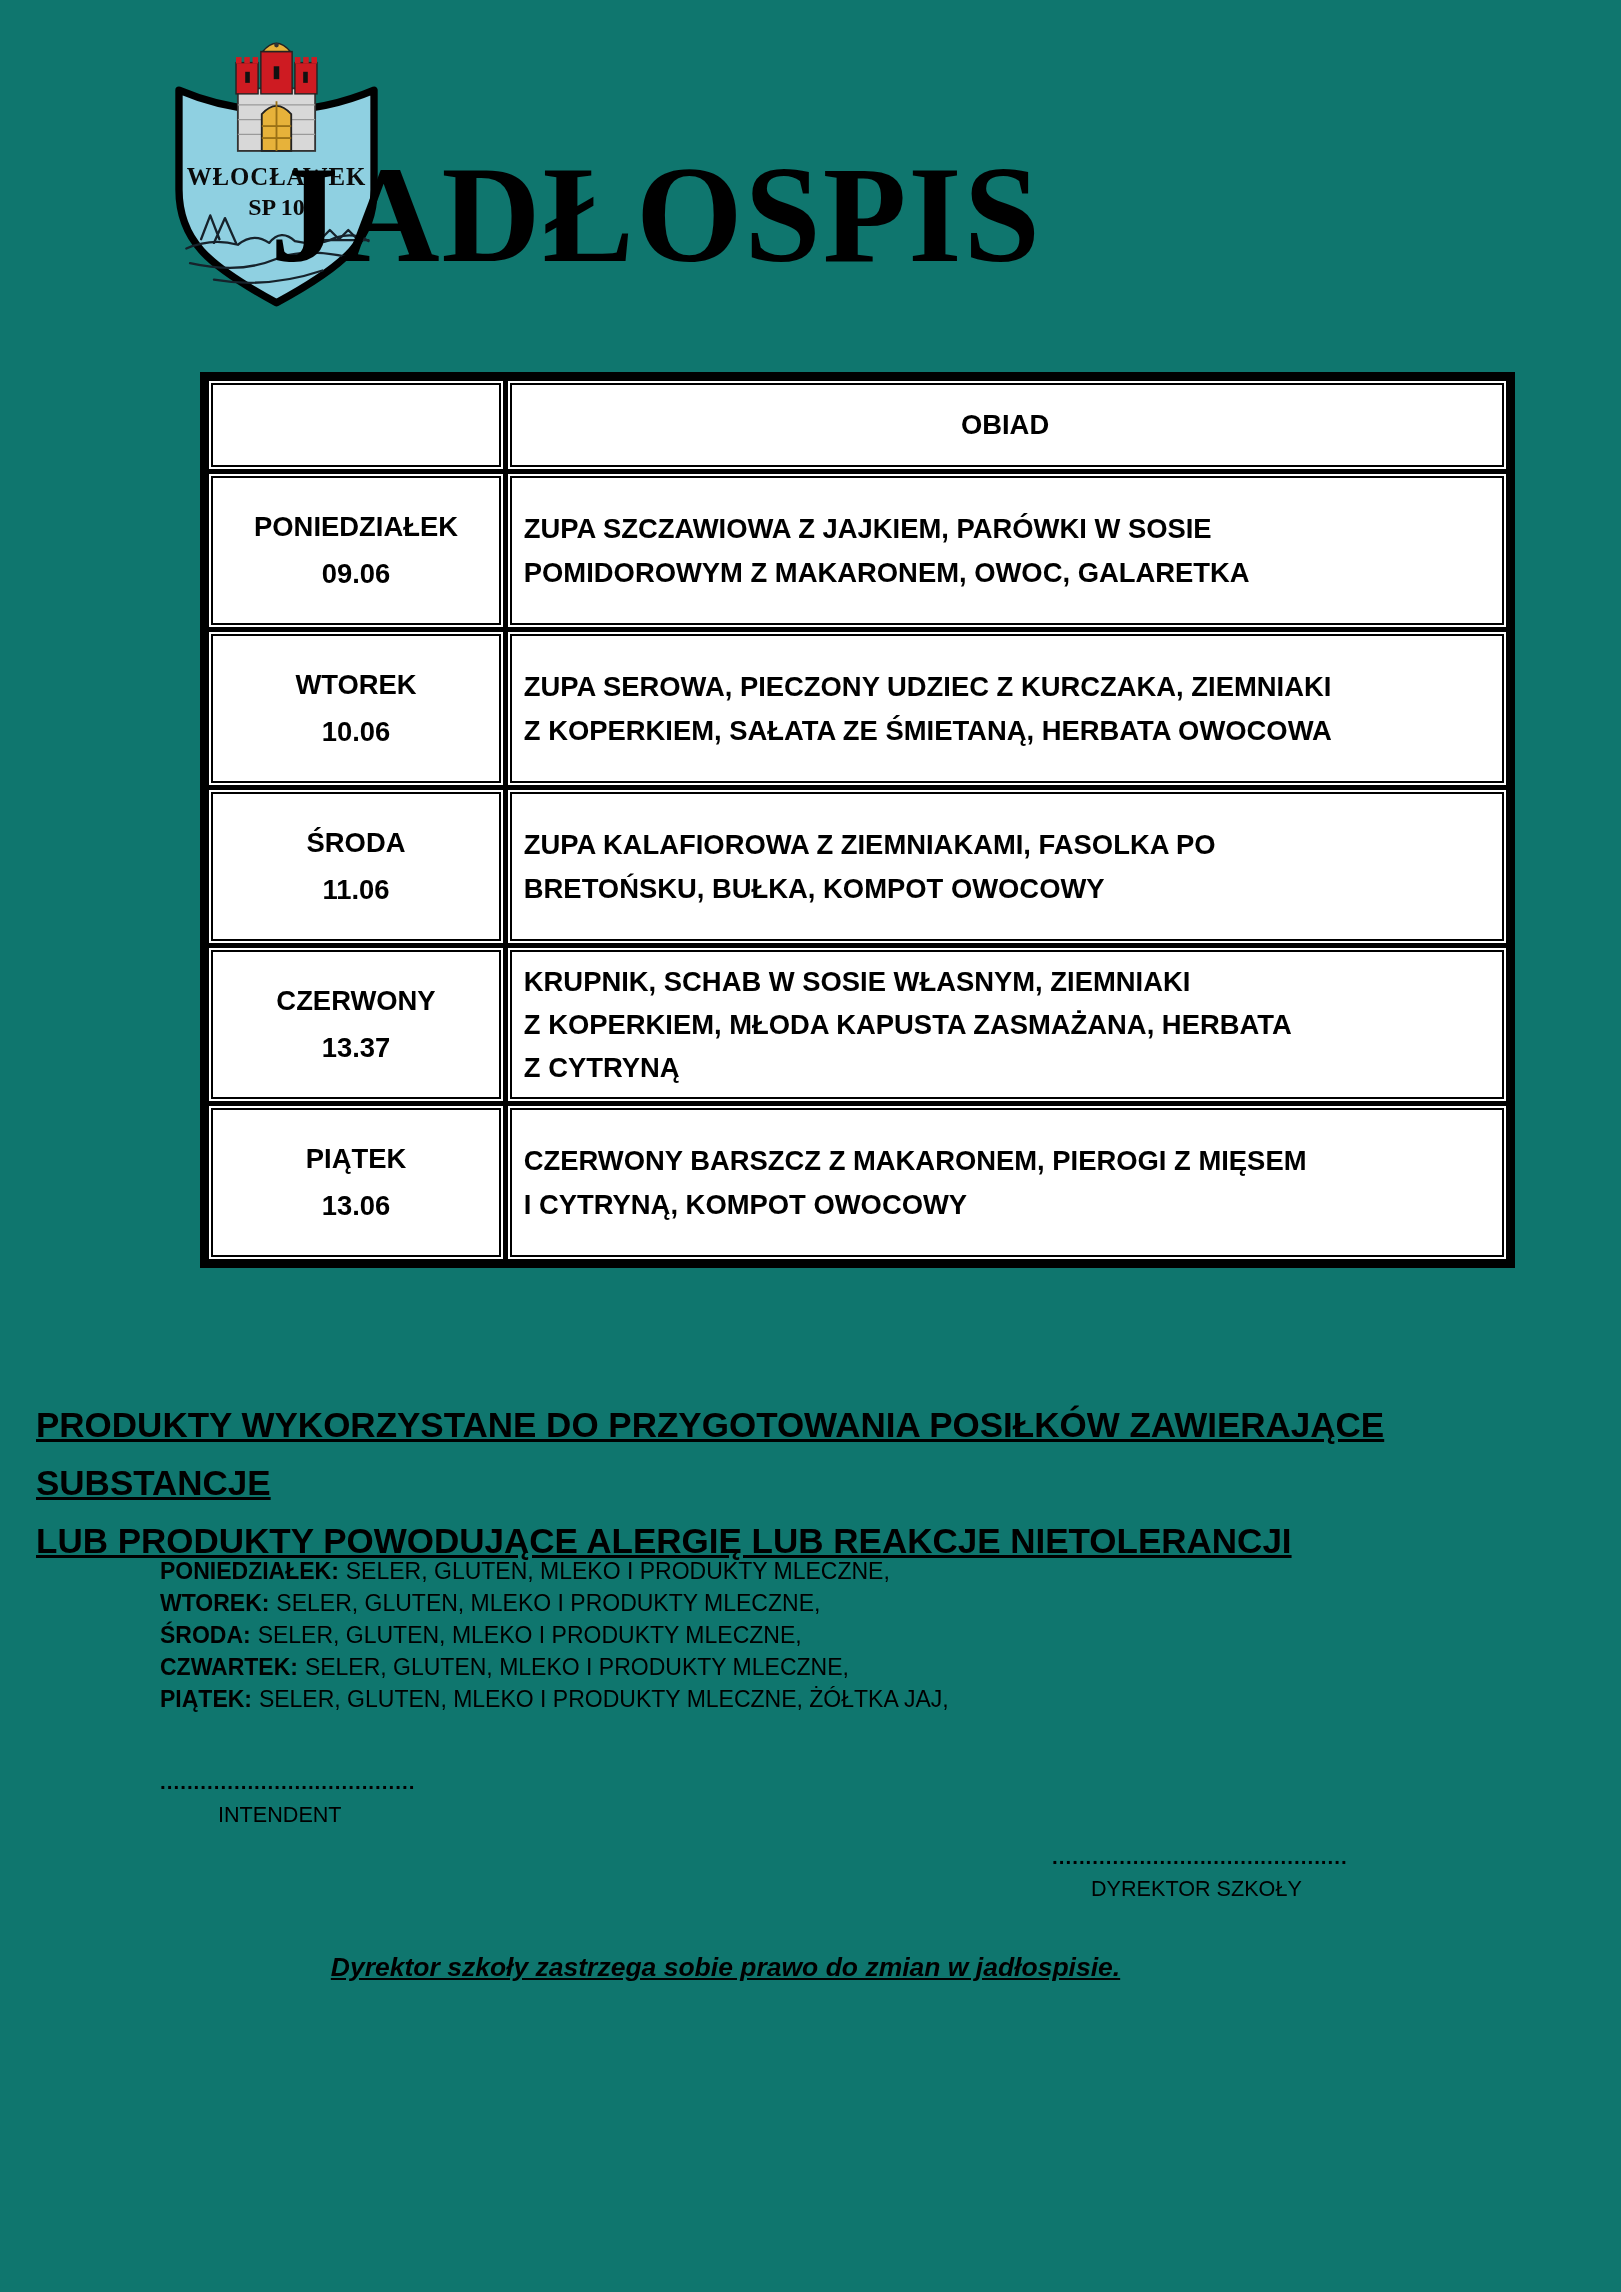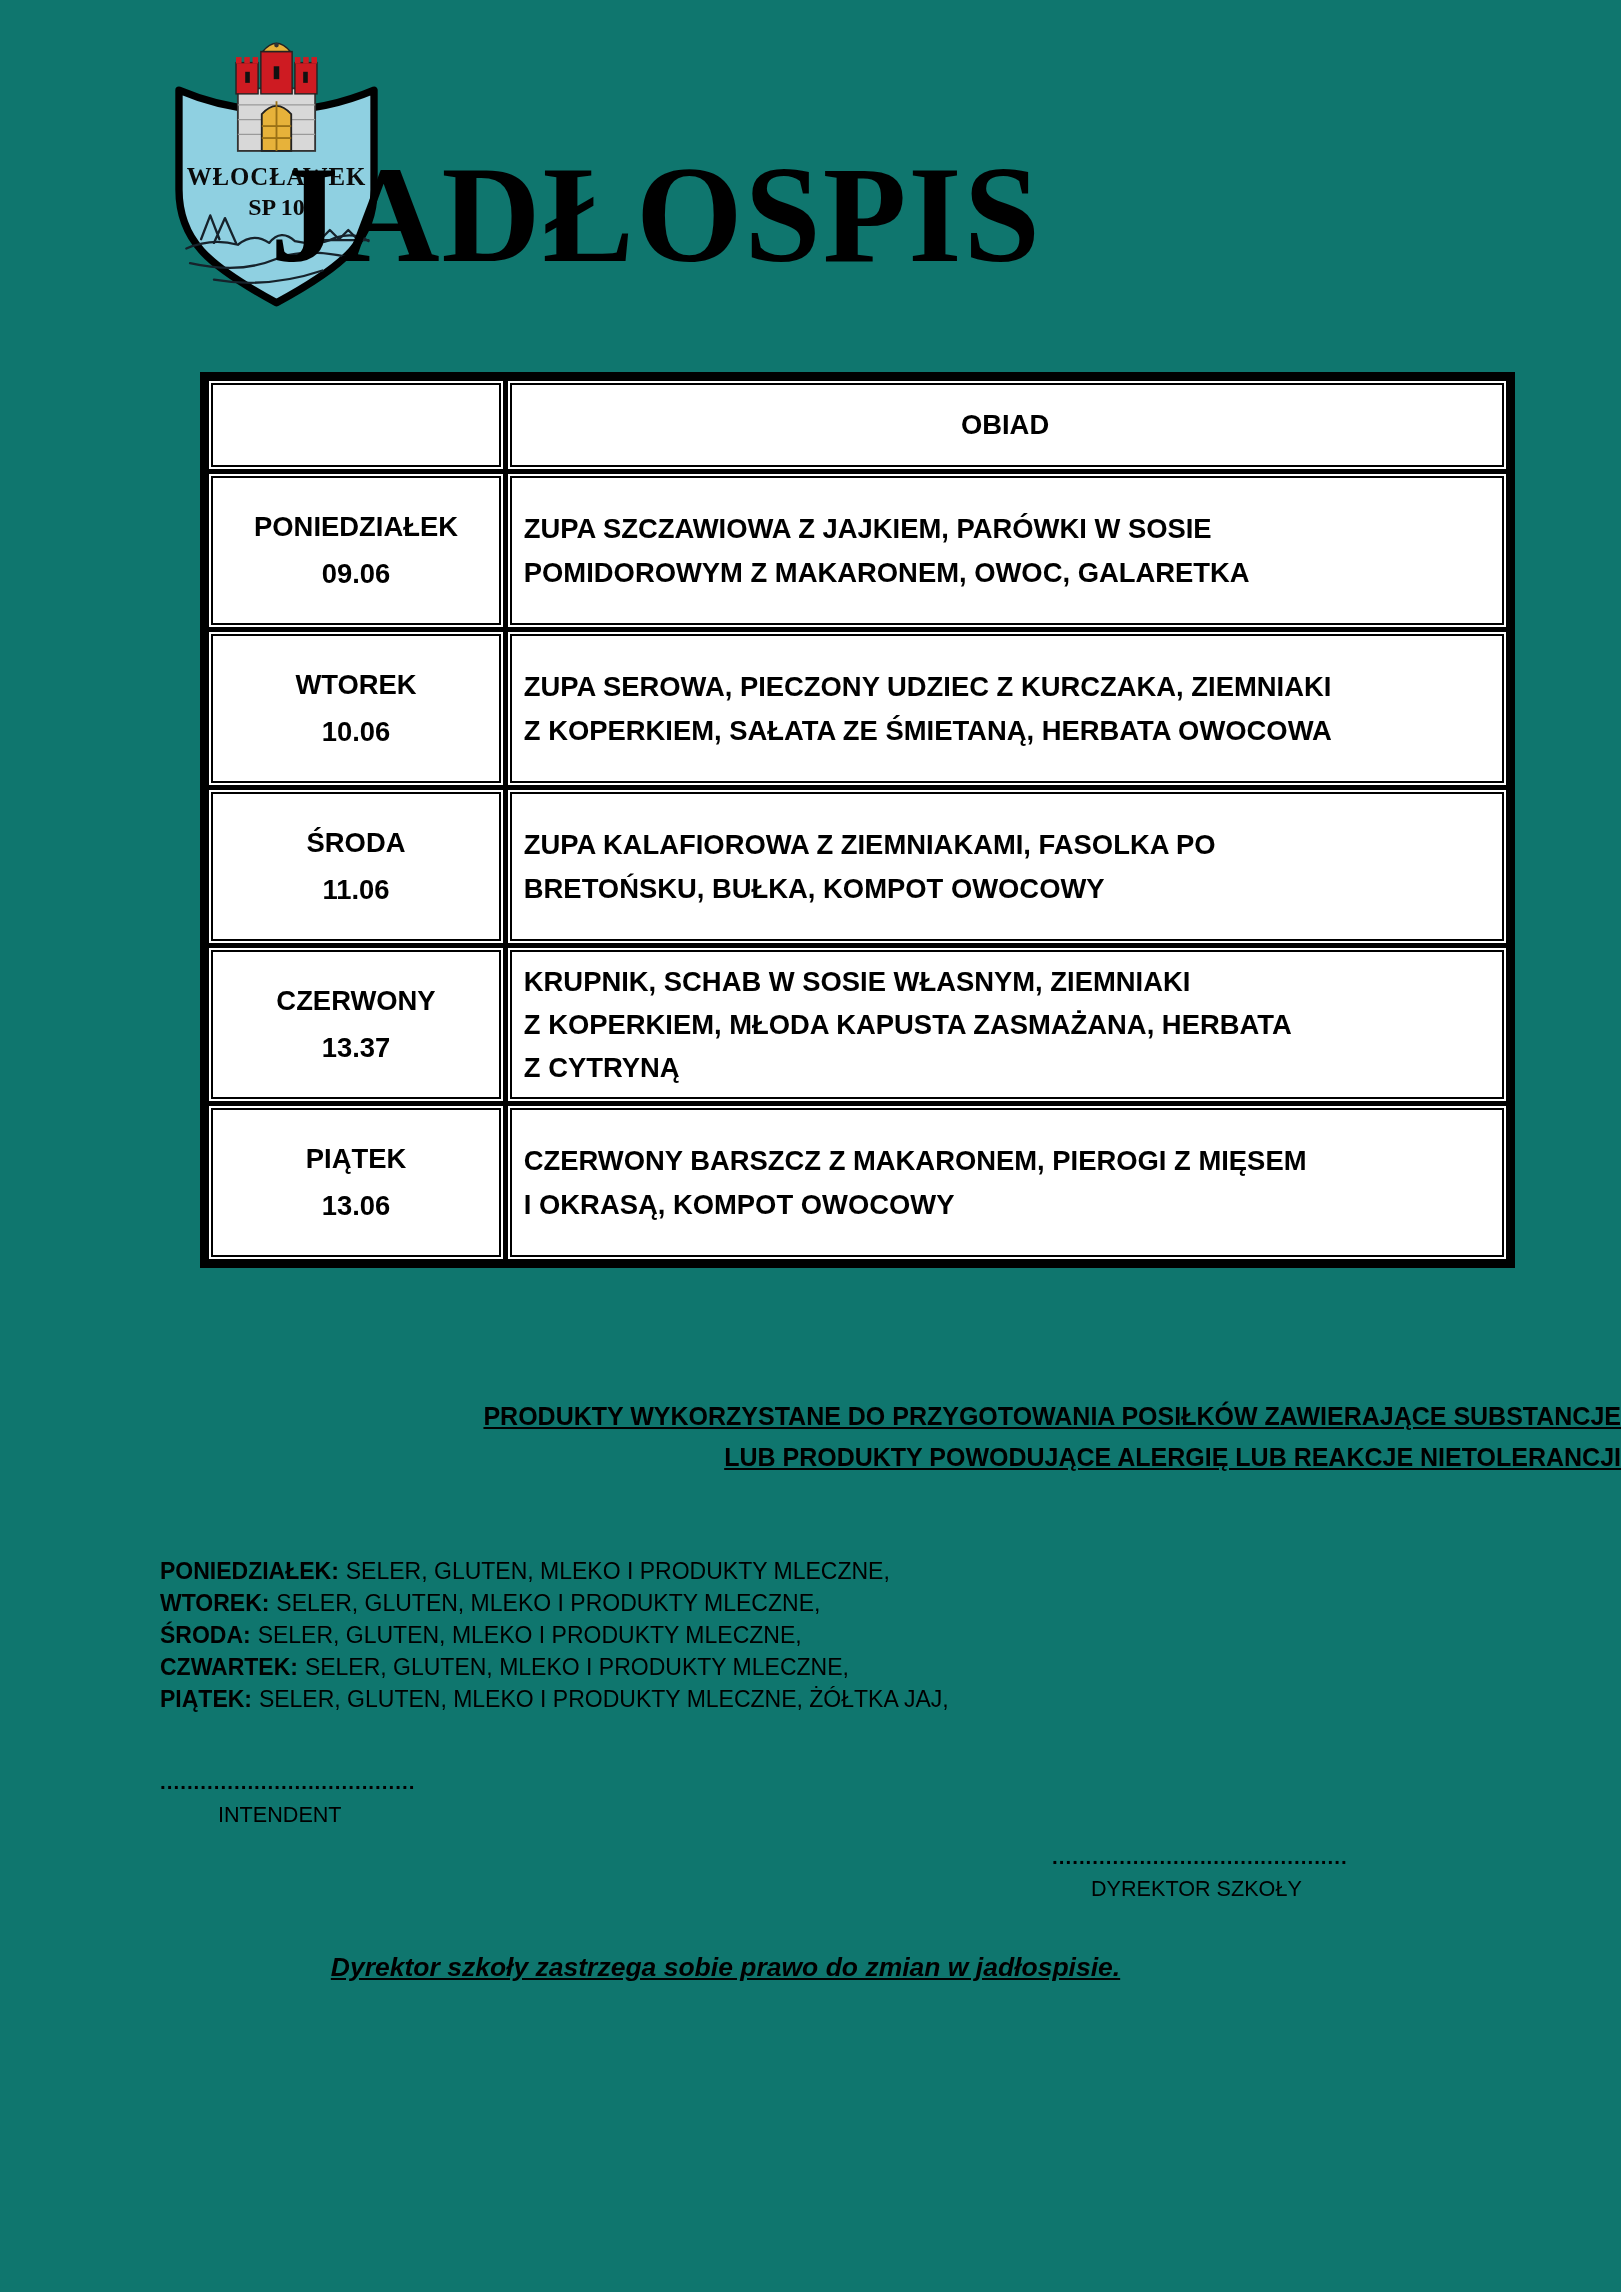--- a/index.html
+++ b/index.html
@@ -23,23 +23,23 @@
                    vertical-align:middle; font-weight:bold; font-size:27.4px; }
   .col-day { width:290px; }
   .day-cell { background:#e3e3e3; text-align:center; line-height:1.7; }
   .header-cell { height:84px; background:#e3e3e3; }
   .row-cell { height:149px; }
   .meal-cell { text-align:left; padding:0 15.7px 0 11.8px; line-height:1.57; white-space:pre-line; }
   .obiad-cell { text-align:center; }
   .day-name, .day-date { display:block; }
 
   
-  .allergen-heading { position:absolute; left:0; top:1396px; width:1621px; text-align:right;
-                      font-weight:bold; font-size:25px; line-height:1.65;
-                      text-decoration:underline; white-space:pre-line; }
+  .allergen-heading { position:absolute; left:0; top:1396px; width:1621px; text-align:left;
+                      font-weight:bold; font-size:35px; line-height:1.65;
+                      text-decoration:underline; white-space:pre-line;padding-left:36px; }
   .allergen-list { position:absolute; left:160px; top:1555px; font-size:23px; line-height:32px; }
   .allergen-line b { margin-right:6.9px; }
 
   
   .sig-dots { position:absolute; font-size:20.6px; font-weight:bold; letter-spacing:1px; }
   .sig-label { position:absolute; font-size:21.6px; }
   .intendent-dots { left:160px; top:1770px; }
   .intendent-label { left:218px; top:1802px; }
   .director-dots { left:1052px; top:1845px; }
   .director-label { left:1091px; top:1876px; }
@@ -138,21 +138,21 @@
       <td class="meal-cell row-cell">KRUPNIK, SCHAB W SOSIE WŁASNYM, ZIEMNIAKI
 Z KOPERKIEM, MŁODA KAPUSTA ZASMAŻANA, HERBATA
 Z CYTRYNĄ</td>
     </tr>
     <tr>
       <td class="day-cell row-cell col-day">
         <span class="day-name">PIĄTEK</span>
         <span class="day-date">13.06</span>
       </td>
       <td class="meal-cell row-cell">CZERWONY BARSZCZ Z MAKARONEM, PIEROGI Z MIĘSEM
-I OKRASĄ, KOMPOT OWOCOWY</td>
+I CYTRYNĄ, KOMPOT OWOCOWY</td>
     </tr>
   </tbody>
     </table>
 
   <div class="allergen-heading">PRODUKTY WYKORZYSTANE DO PRZYGOTOWANIA POSIŁKÓW ZAWIERAJĄCE SUBSTANCJE
 LUB PRODUKTY POWODUJĄCE ALERGIĘ LUB REAKCJE NIETOLERANCJI</div>
 
   <div class="allergen-list">
     <div class="allergen-line">
       <b>PONIEDZIAŁEK:</b><span>SELER, GLUTEN, MLEKO I PRODUKTY MLECZNE,</span>

